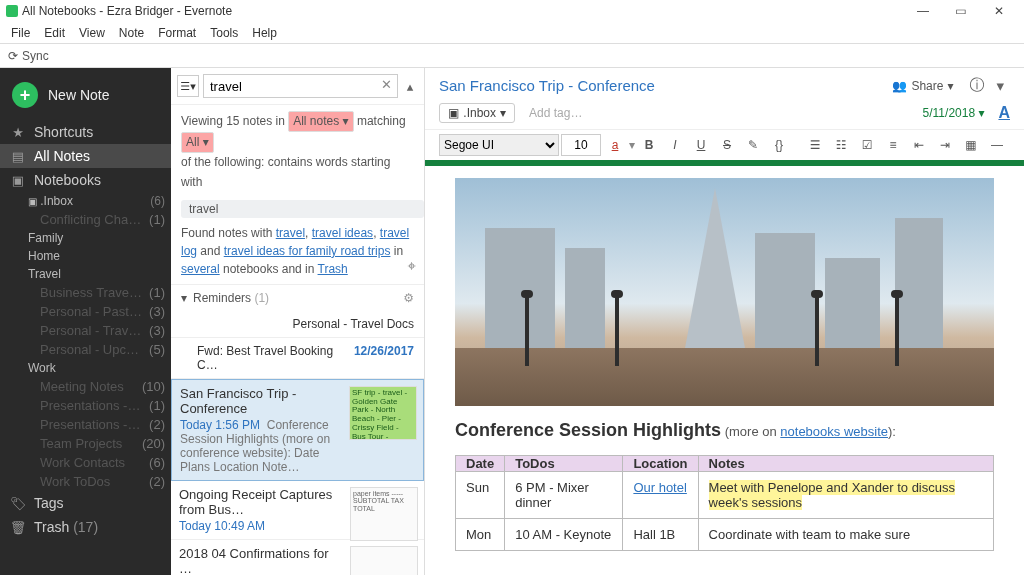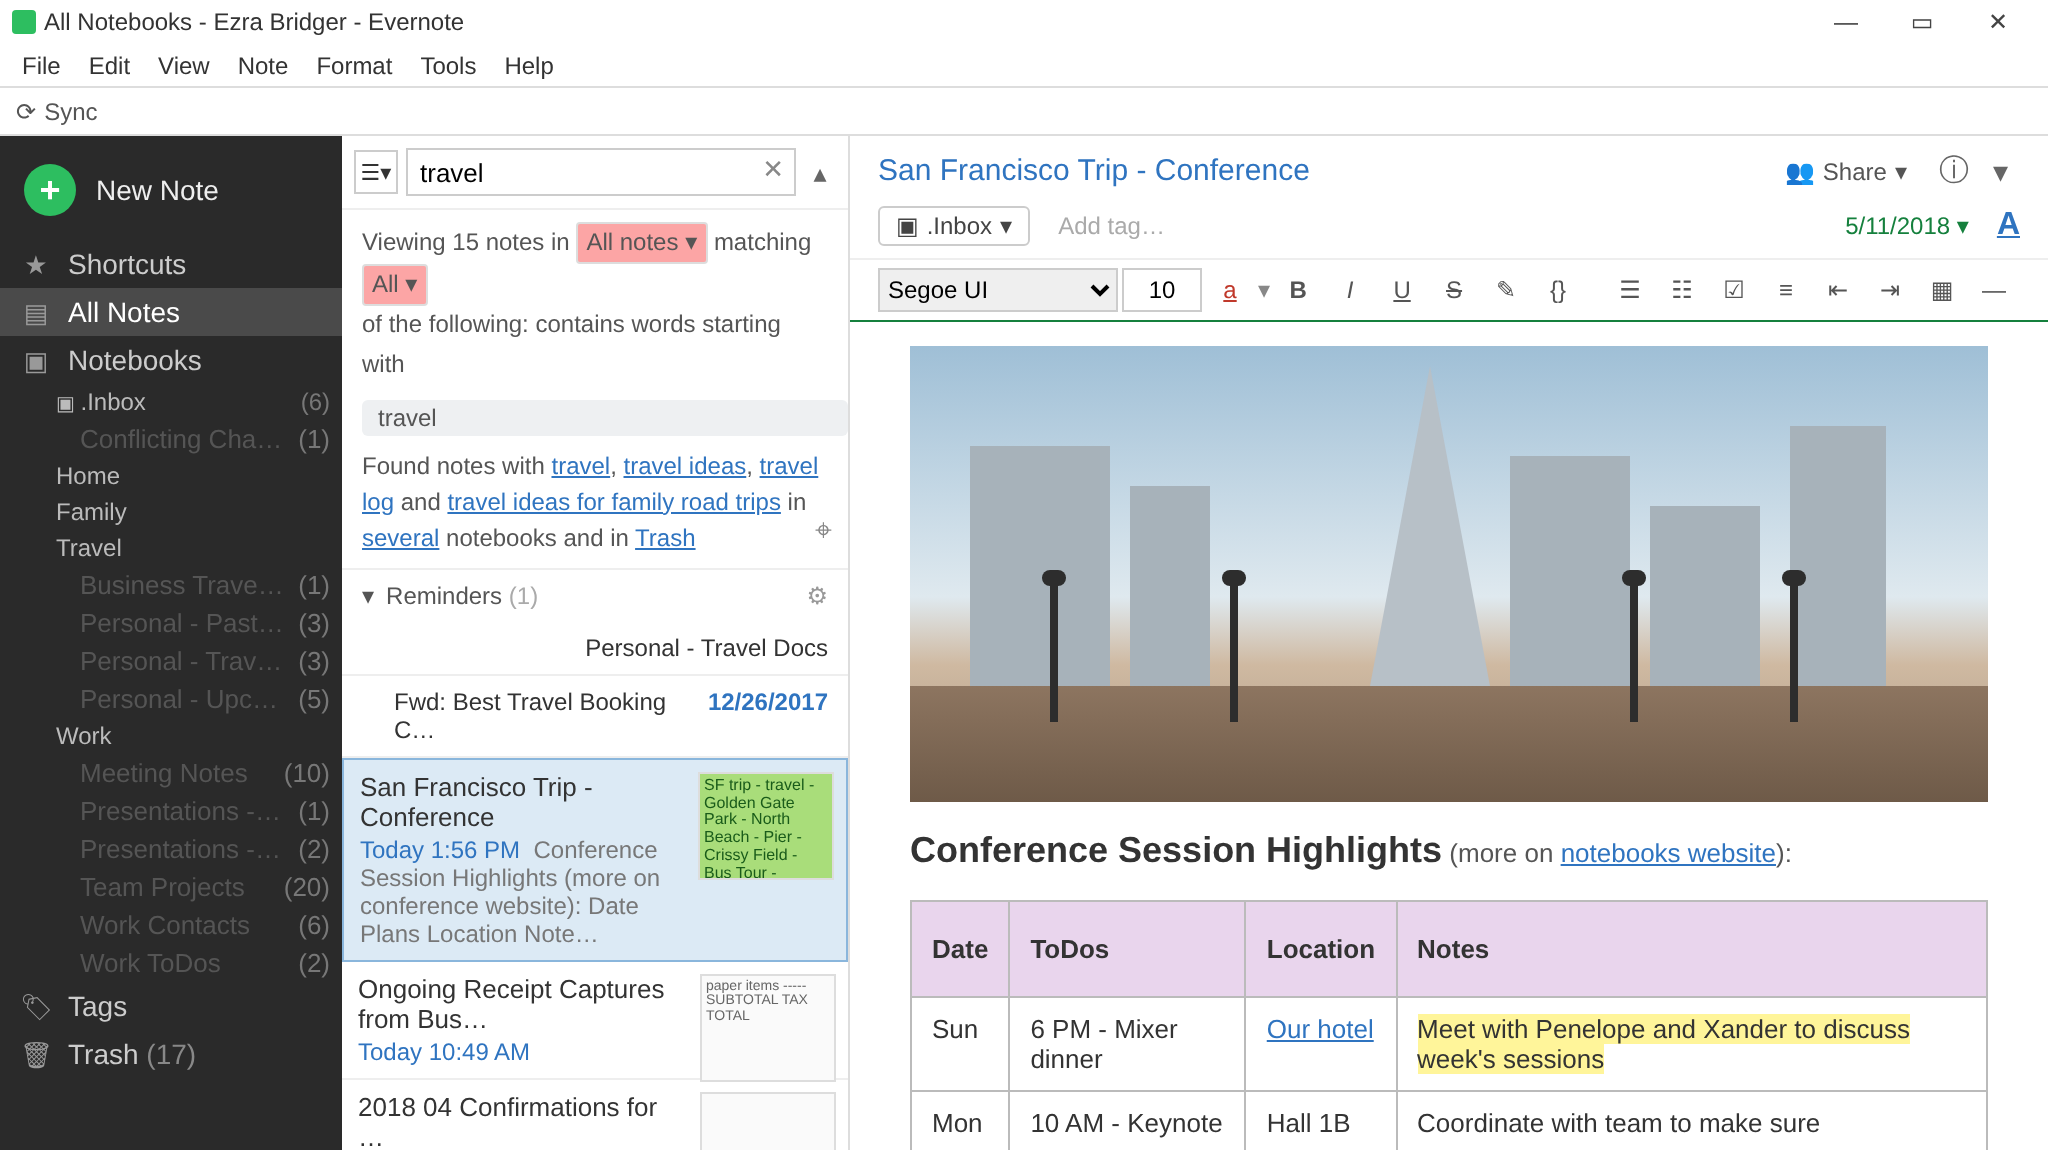--- a/index.html
+++ b/index.html
@@ -54,41 +54,41 @@
 .editor { flex:1; display:flex; flex-direction:column; overflow:hidden; }
 .noteheader { padding:8px 14px 4px; display:flex; align-items:center; color:#2f74c0; font-size:15px; }
 .noteheader .title { flex:1; }
 .noteheader .share { font-size:12px; color:#555; margin-right:10px; display:flex; align-items:center; gap:4px; }
 .noteheader .info { color:#666; margin:0 6px; }
 .notetools { padding:4px 14px 6px; display:flex; align-items:center; gap:14px; font-size:12px; color:#777; border-bottom:1px solid #eee; }
 .nbselect { border:1px solid #ccc; border-radius:3px; padding:2px 8px; color:#444; display:inline-flex; align-items:center; gap:4px; }
 .tagadd { color:#aaa; flex:1; }
 .notedate { color:#15803d; }
 .bigA { color:#2f74c0; font-weight:bold; font-size:16px; text-decoration:underline; }
-.fmtbar { display:flex; align-items:center; gap:2px; padding:4px 14px; border-bottom:1px solid #15803d; font-size:12px; color:#555; }
+.fmtbar { display:flex; align-items:center; gap:2px; padding:4px 14px; border-bottom:6px solid #15803d; font-size:12px; color:#555; }
 .fmtbar select,.fmtbar input.num { height:22px; border:1px solid #ccc; font-size:12px; }
 .fmtbar .fontsel { width:120px; }
 .fmtbar .num { width:40px; text-align:center; }
 .fbtn { width:24px; height:22px; display:flex; align-items:center; justify-content:center; color:#555; cursor:default; }
 .fbtn.red { color:#c0392b; text-decoration:underline; }
 .notebody { flex:1; overflow:auto; padding:12px 30px; }
 .hero { width:100%; height:228px; background:linear-gradient(#bcd5e8,#e8f0f5); position:relative; overflow:hidden; margin-bottom:14px; }
 .sky{position:absolute;inset:0;background:linear-gradient(#9fbfd6 0%,#dfe9ef 55%,#cfb9a1 70%,#a79885 100%);}
 .bldg{position:absolute;bottom:58px;background:#a7b2ba;}
 .b1{left:30px;width:70px;height:120px;} .b2{left:110px;width:40px;height:100px;}
 .pyr{position:absolute;bottom:58px;left:230px;width:0;height:0;border-left:30px solid transparent;border-right:30px solid transparent;border-bottom:160px solid #b7c0c7;}
 .b3{left:300px;width:60px;height:115px;} .b4{left:370px;width:55px;height:90px;} .b5{left:440px;width:48px;height:130px;}
 .pier{position:absolute;bottom:0;left:0;right:0;height:58px;background:linear-gradient(#8d7560,#6e5a48);}
 .lamp{position:absolute;bottom:40px;width:4px;height:70px;background:#2d2d2d;}
 .lamp::before{content:"";position:absolute;top:-6px;left:-4px;width:12px;height:8px;background:#2d2d2d;border-radius:4px;}
 .h2 { font-size:18px; font-weight:bold; display:inline; }
 .sub { font-size:13px; color:#555; }
 .sub a { color:#2f74c0; text-decoration:underline; }
 table.conf { border-collapse:collapse; width:100%; margin-top:14px; font-size:13px; }
-table.conf th { background:#e9d5ed; text-align:left; padding:16px 10px; border:1px solid #bbb; font-weight:bold; }
+table.conf th { background:#e9d5ed; text-align:left; padding:0 10px; border:1px solid #bbb; font-weight:bold; }
 table.conf td { padding:8px 10px; border:1px solid #bbb; vertical-align:top; }
 table.conf td a { color:#2f74c0; text-decoration:underline; }
 .hl { background:#fff59a; }
 </style>
 </head>
 <body>
 
 <div class="titlebar">
   <div class="e-icon"></div>
   <span>All Notebooks - Ezra Bridger - Evernote</span>
@@ -134,24 +134,24 @@
 
     <div class="treeitem">
         <span class="lbl"><span style="font-size:10px">▣ </span><span>.Inbox</span></span>
         <span class="cnt">(6)</span>
       </div>
     <div class="treeitem sub">
         <span class="lbl">Conflicting Changes</span>
         <span class="cnt">(1)</span>
       </div>
     <div class="treeitem">
+        <span class="lbl">Family</span>
+      </div>
+    <div class="treeitem">
         <span class="lbl">Home</span>
-      </div>
-    <div class="treeitem">
-        <span class="lbl">Family</span>
       </div>
     <div class="treeitem">
         <span class="lbl">Travel</span>
       </div>
     <div class="treeitem sub">
         <span class="lbl">Business Travel - re…</span>
         <span class="cnt">(1)</span>
       </div>
     <div class="treeitem sub">
         <span class="lbl">Personal - Past Travel</span>

